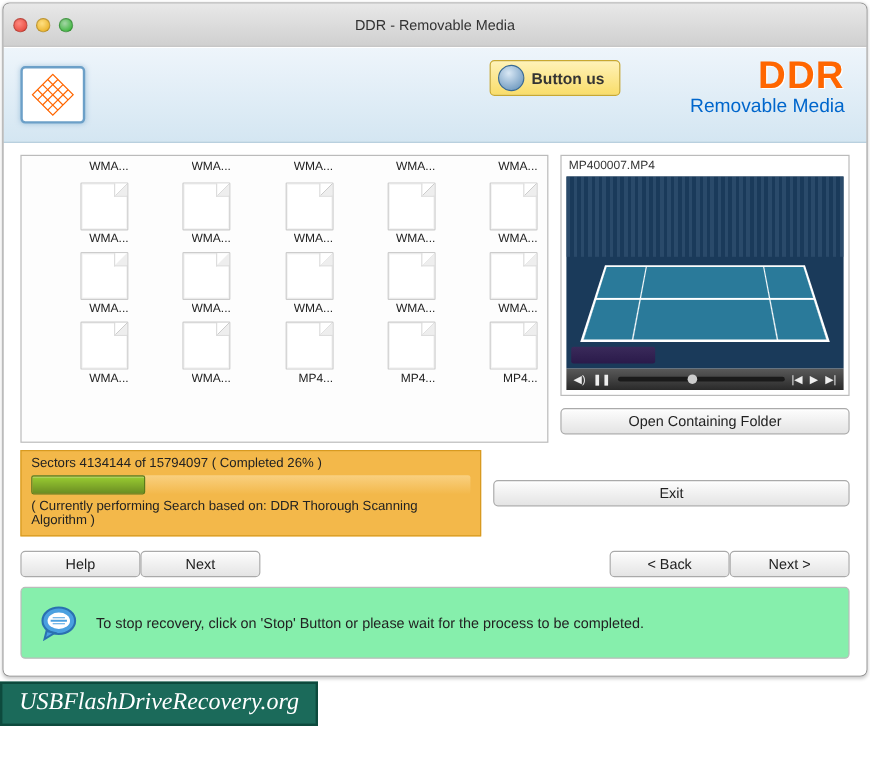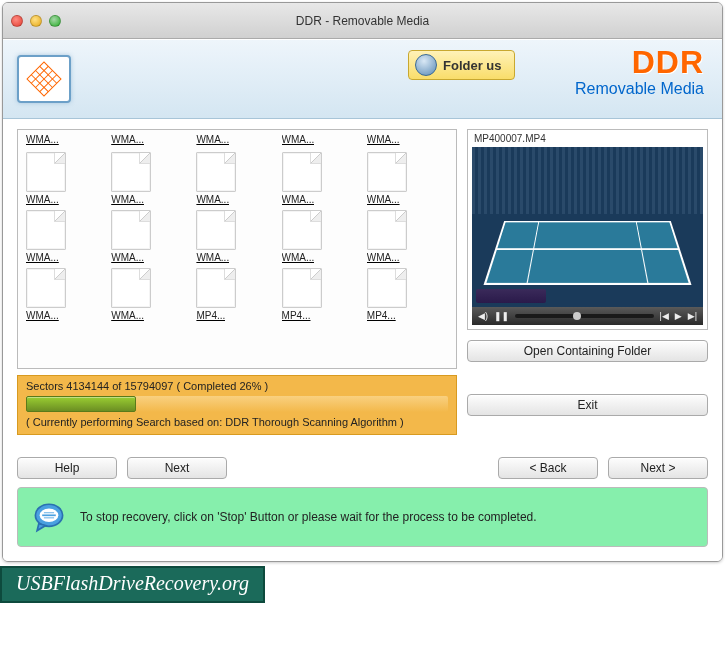--- a/index.html
+++ b/index.html
@@ -17,21 +17,21 @@
 .banner-icon svg { width: 36px; height: 36px; }
 .contact-btn { position: absolute; left: 405px; top: 10px; background: linear-gradient(#fff2b8, #f9dd6a); border: 1px solid #c8a830; border-radius: 4px; padding: 3px 12px 3px 6px; display: flex; align-items: center; gap: 6px; font-size: 13px; font-weight: bold; color: #333; cursor: pointer; }
 .contact-avatar { width: 22px; height: 22px; border-radius: 50%; background: radial-gradient(circle at 40% 30%, #d9e8f5, #5a8ab5); border: 1px solid #3a6a95; }
 .brand { position: absolute; right: 18px; top: 6px; text-align: right; }
 .brand-ddr { font-size: 32px; font-weight: bold; color: #ff6600; letter-spacing: 1px; text-shadow: 1px 1px 0 #fff; line-height: 1; }
 .brand-sub { font-size: 16px; color: #0066cc; margin-top: 2px; }
 .content { padding: 10px 14px 14px; background: #fff; }
 .main-row { display: flex; gap: 10px; }
 .file-panel { width: 440px; height: 240px; border: 1px solid #bbb; background: #fdfdfd; overflow: hidden; padding: 6px 8px 0; }
 .file-grid { display: grid; grid-template-columns: repeat(5, 1fr); gap: 2px 4px; }
-.file-item { display: flex; flex-direction: column; align-items: flex-start; height: 56px; text-decoration: underline; }
+.file-item { display: flex; flex-direction: column; align-items: flex-end; height: 56px; }
 .file-icon { width: 40px; height: 40px; background: #fff; border: 1px solid #ccc; position: relative; border-radius: 1px; box-shadow: inset 0 0 0 1px #f4f4f4; }
 .file-icon::after { content: ""; position: absolute; top: 0; right: 0; width: 10px; height: 10px; background: linear-gradient(135deg, #fff 48%, #ccc 50%, #eee 52%); border-left: 1px solid #ddd; border-bottom: 1px solid #ddd; }
 .file-label { font-size: 10px; color: #222; margin-top: 2px; max-width: 60px; overflow: hidden; white-space: nowrap; text-overflow: ellipsis; }
 .partial-row .file-label { margin-top: -2px; }
 .partial-row .file-icon { height: 0; border: none; box-shadow: none; }
 .partial-row .file-icon::after { display: none; }
 .preview-panel { flex: 1; }
 .preview-box { border: 1px solid #bbb; padding: 2px 4px 4px; background: #fff; }
 .preview-label { font-size: 10px; color: #333; padding: 1px 2px 3px; }
 .preview-image { width: 100%; height: 160px; position: relative; overflow: hidden; background: #1a3a5a; }
@@ -40,28 +40,28 @@
 .court::after { content:""; position:absolute; left:0; right:0; top:48%; height:2px; background:#fff; }
 .crowd { position:absolute; left:0; right:0; top:0; height:42%; background: repeating-linear-gradient(90deg, #2a4a6a, #2a4a6a 3px, #1a3a5a 3px, #1a3a5a 6px); }
 .scorebar { position:absolute; left:4px; bottom:4px; width:70px; height:14px; background: linear-gradient(#3a2a5a,#2a1a4a); border-radius:2px; }
 .media-controls { height: 18px; background: linear-gradient(#5a5a5a, #2a2a2a); display: flex; align-items: center; padding: 0 6px; gap: 6px; }
 .mc-btn { color: #eee; font-size: 9px; cursor: pointer; }
 .mc-bar { flex: 1; height: 4px; background: #1a1a1a; border-radius: 2px; position: relative; }
 .mc-bar::after { content:""; position:absolute; left:42%; top:-2px; width:8px; height:8px; background:#ccc; border-radius:50%; }
 .open-folder-btn { width: 100%; margin-top: 10px; }
 .mac-btn { background: linear-gradient(#fdfdfd, #e4e4e4); border: 1px solid #aaa; border-radius: 4px; padding: 3px 10px; font-size: 12px; color: #222; cursor: pointer; box-shadow: 0 1px 0 #fff inset; text-align: center; }
 .progress-row { display: flex; gap: 10px; margin-top: 6px; align-items: stretch; }
-.progress-box { width: 440px; background: #f3b84a; border: 1px solid #d89a20; padding: 4px 8px 6px; color: #222; }
+.progress-box { width: 384px; background: #f3b84a; border: 1px solid #d89a20; padding: 4px 8px 6px; color: #222; }
 .progress-text { font-size: 11px; }
 .progress-bar { height: 14px; background: linear-gradient(#9acd32, #6b8e23); border: 1px solid #5a7a1a; margin: 4px 0; width: 30%; border-radius:2px; box-shadow: inset 0 1px 0 rgba(255,255,255,0.4); position:relative; }
 .progress-track { background: linear-gradient(#f9d080,#f3b84a); height:16px; border-radius:2px; margin:4px 0; }
 .progress-track .progress-bar { margin:0; height:100%; }
 .stop-col { flex: 1; display: flex; align-items: center; }
 .stop-btn { width: 100%; }
-.btn-row { display: flex; gap: 10px; margin-top: 22px; align-items:center; }
+.btn-row { display: flex; gap: 0; margin-top: 12px; align-items:center; }
 .btn-row .mac-btn { width: 100px; }
 .btn-row .spacer { flex: 1; }
 .info-box { margin-top: 8px; border: 1px solid #bbb; border-radius: 4px; padding: 12px 14px; display: flex; align-items: center; gap: 14px; background:#86efac; }
 .info-icon { width: 34px; height: 34px; flex-shrink: 0; }
 .info-icon svg { width:100%; height:100%; }
 .info-text { font-size: 12px; color: #222; }
 .footer-badge { background: #1b6a5a; color: #fff; display: inline-block; padding: 4px 14px 6px; font-size: 20px; font-style: italic; border: 2px solid #0d4a3d; margin-top: 2px; margin-left:0; font-family: Georgia, serif; text-align: right; }
 </style>
 </head>
 <body>
@@ -87,21 +87,21 @@
             <line x1="6" y1="18" x2="30" y2="18" stroke="#ff6600"></line>
             <line x1="6" y1="24" x2="30" y2="24" stroke="#ff6600"></line>
             <line x1="12" y1="6" x2="12" y2="30" stroke="#ff6600"></line>
             <line x1="18" y1="6" x2="18" y2="30" stroke="#ff6600"></line>
             <line x1="24" y1="6" x2="24" y2="30" stroke="#ff6600"></line>
           </g>
         </svg>
     </div>
     <button class="contact-btn">
       <span class="contact-avatar"></span>
-      <span>Folder us</span>
+      <span>Button us</span>
     </button>
     <div class="brand">
       <div class="brand-ddr">DDR</div>
       <div class="brand-sub">Removable Media</div>
     </div>
   </div>
 
   <div class="content">
     <div class="main-row">
       <div class="file-panel">

